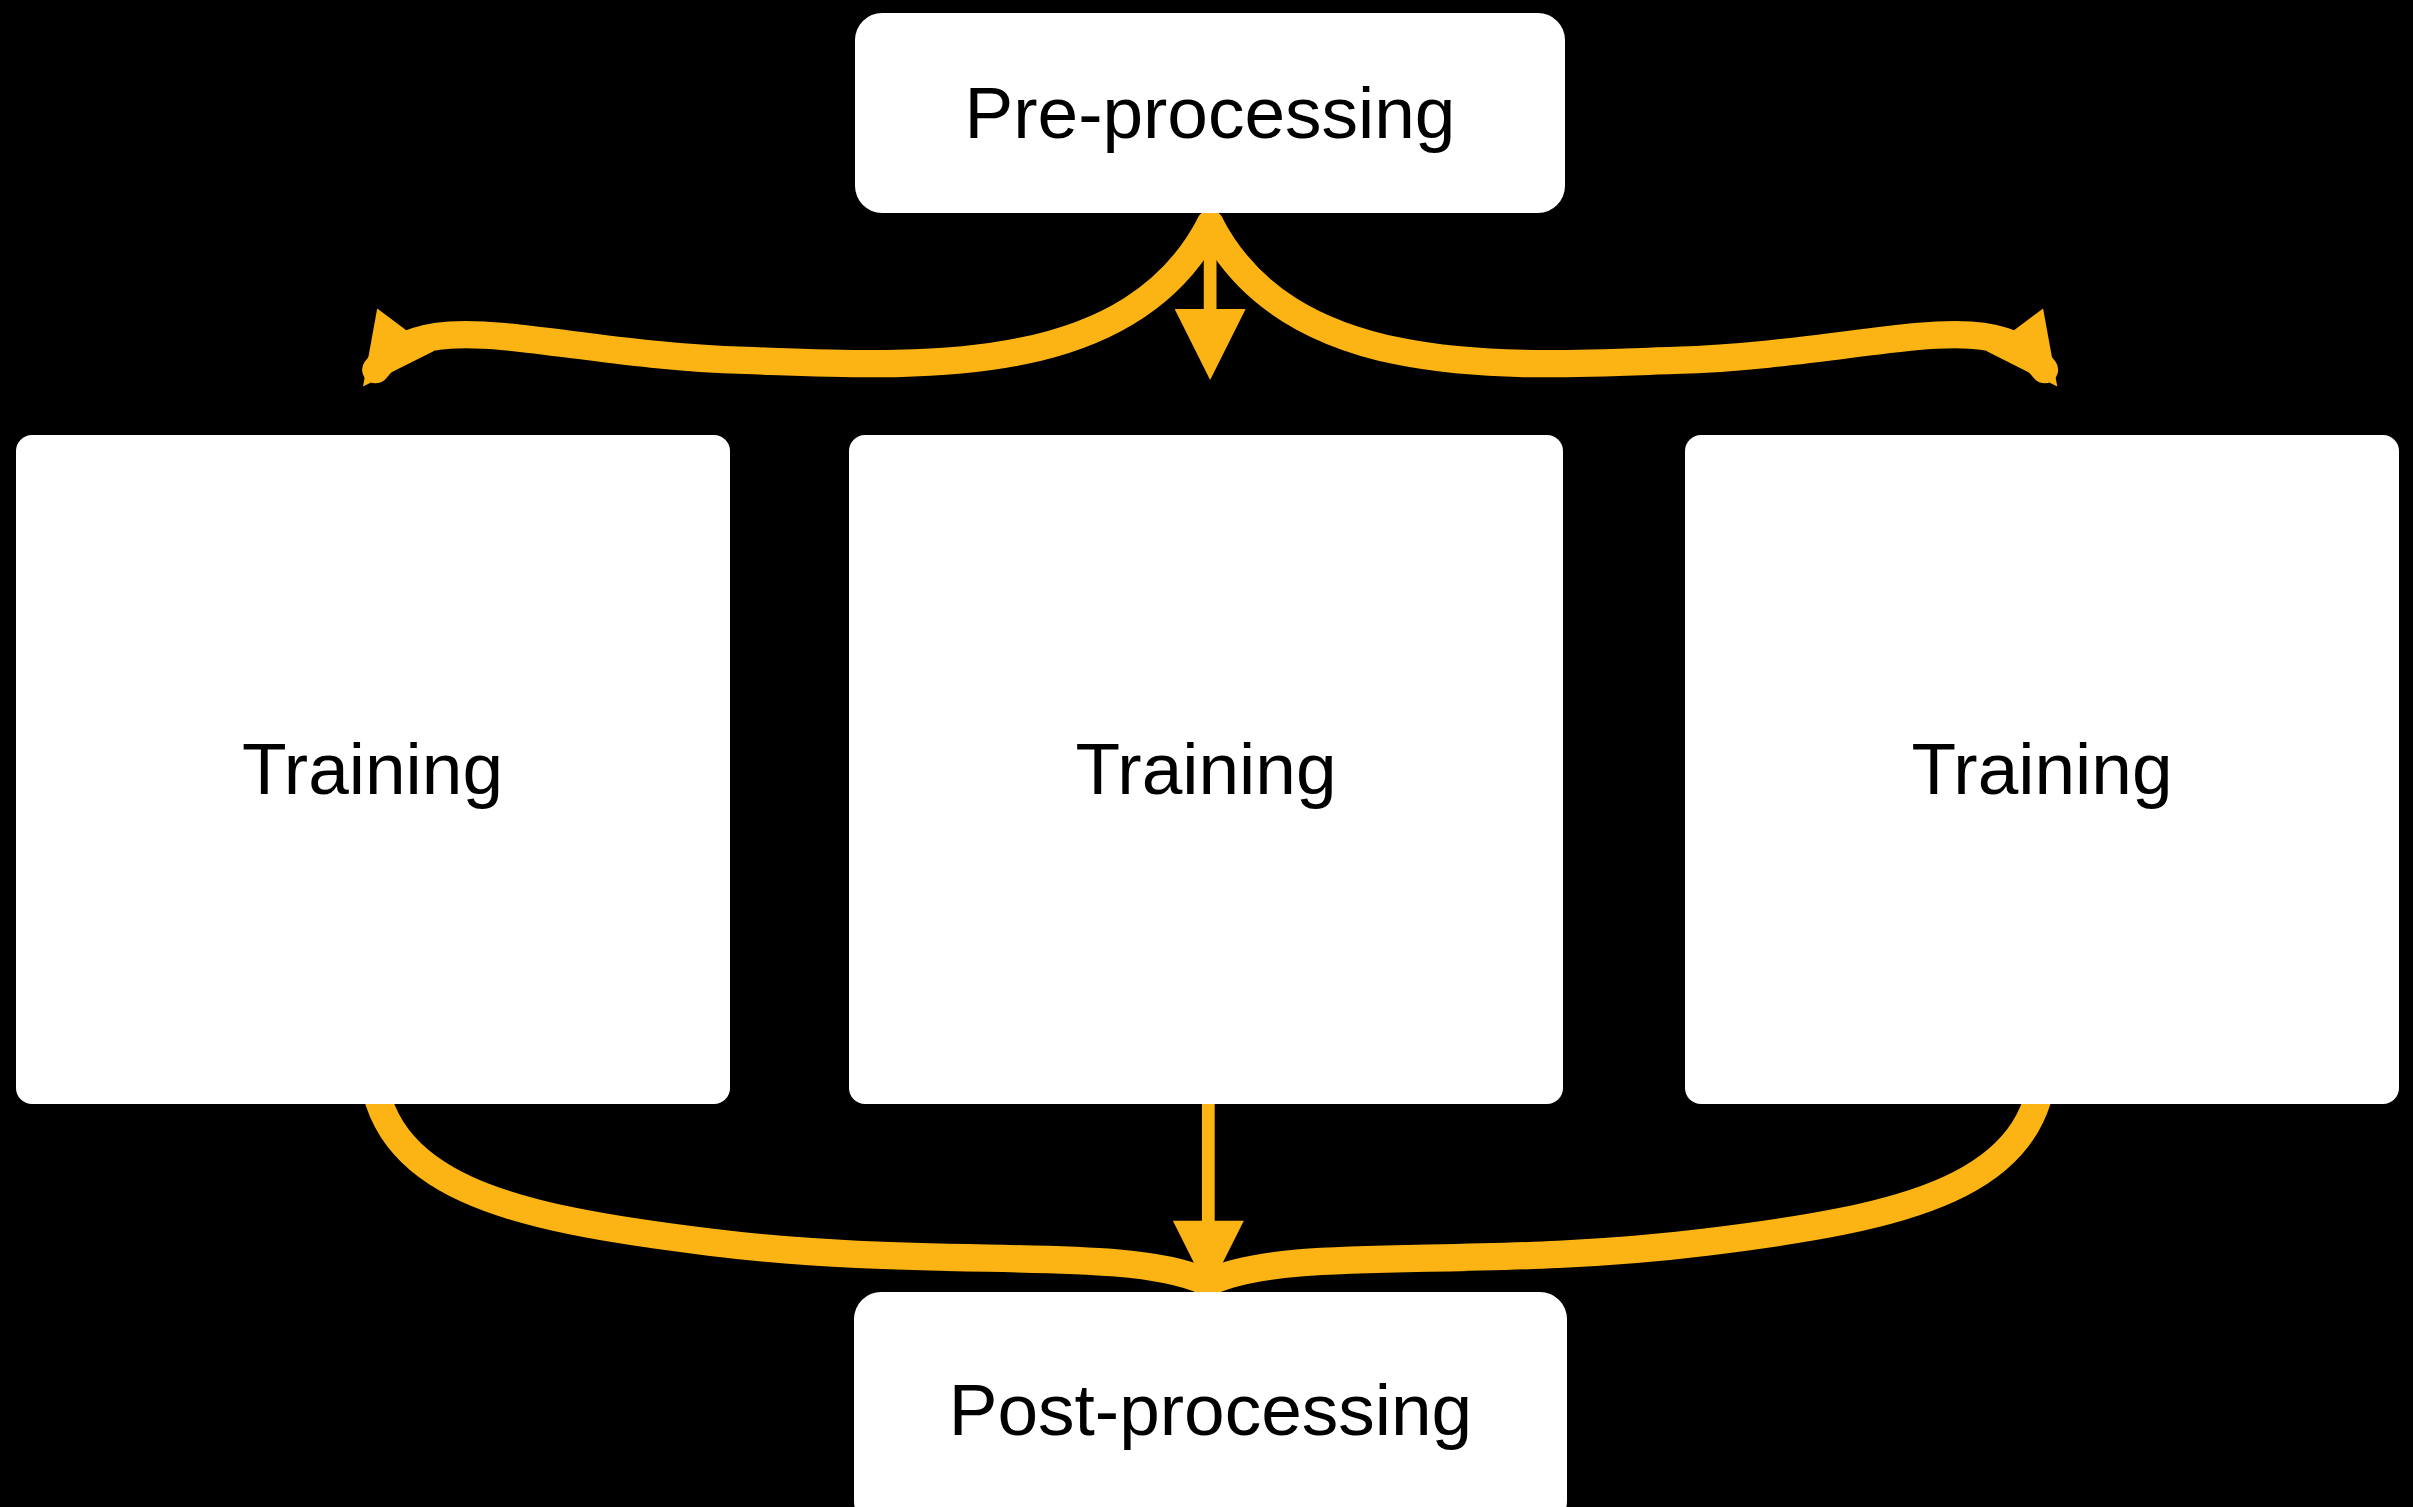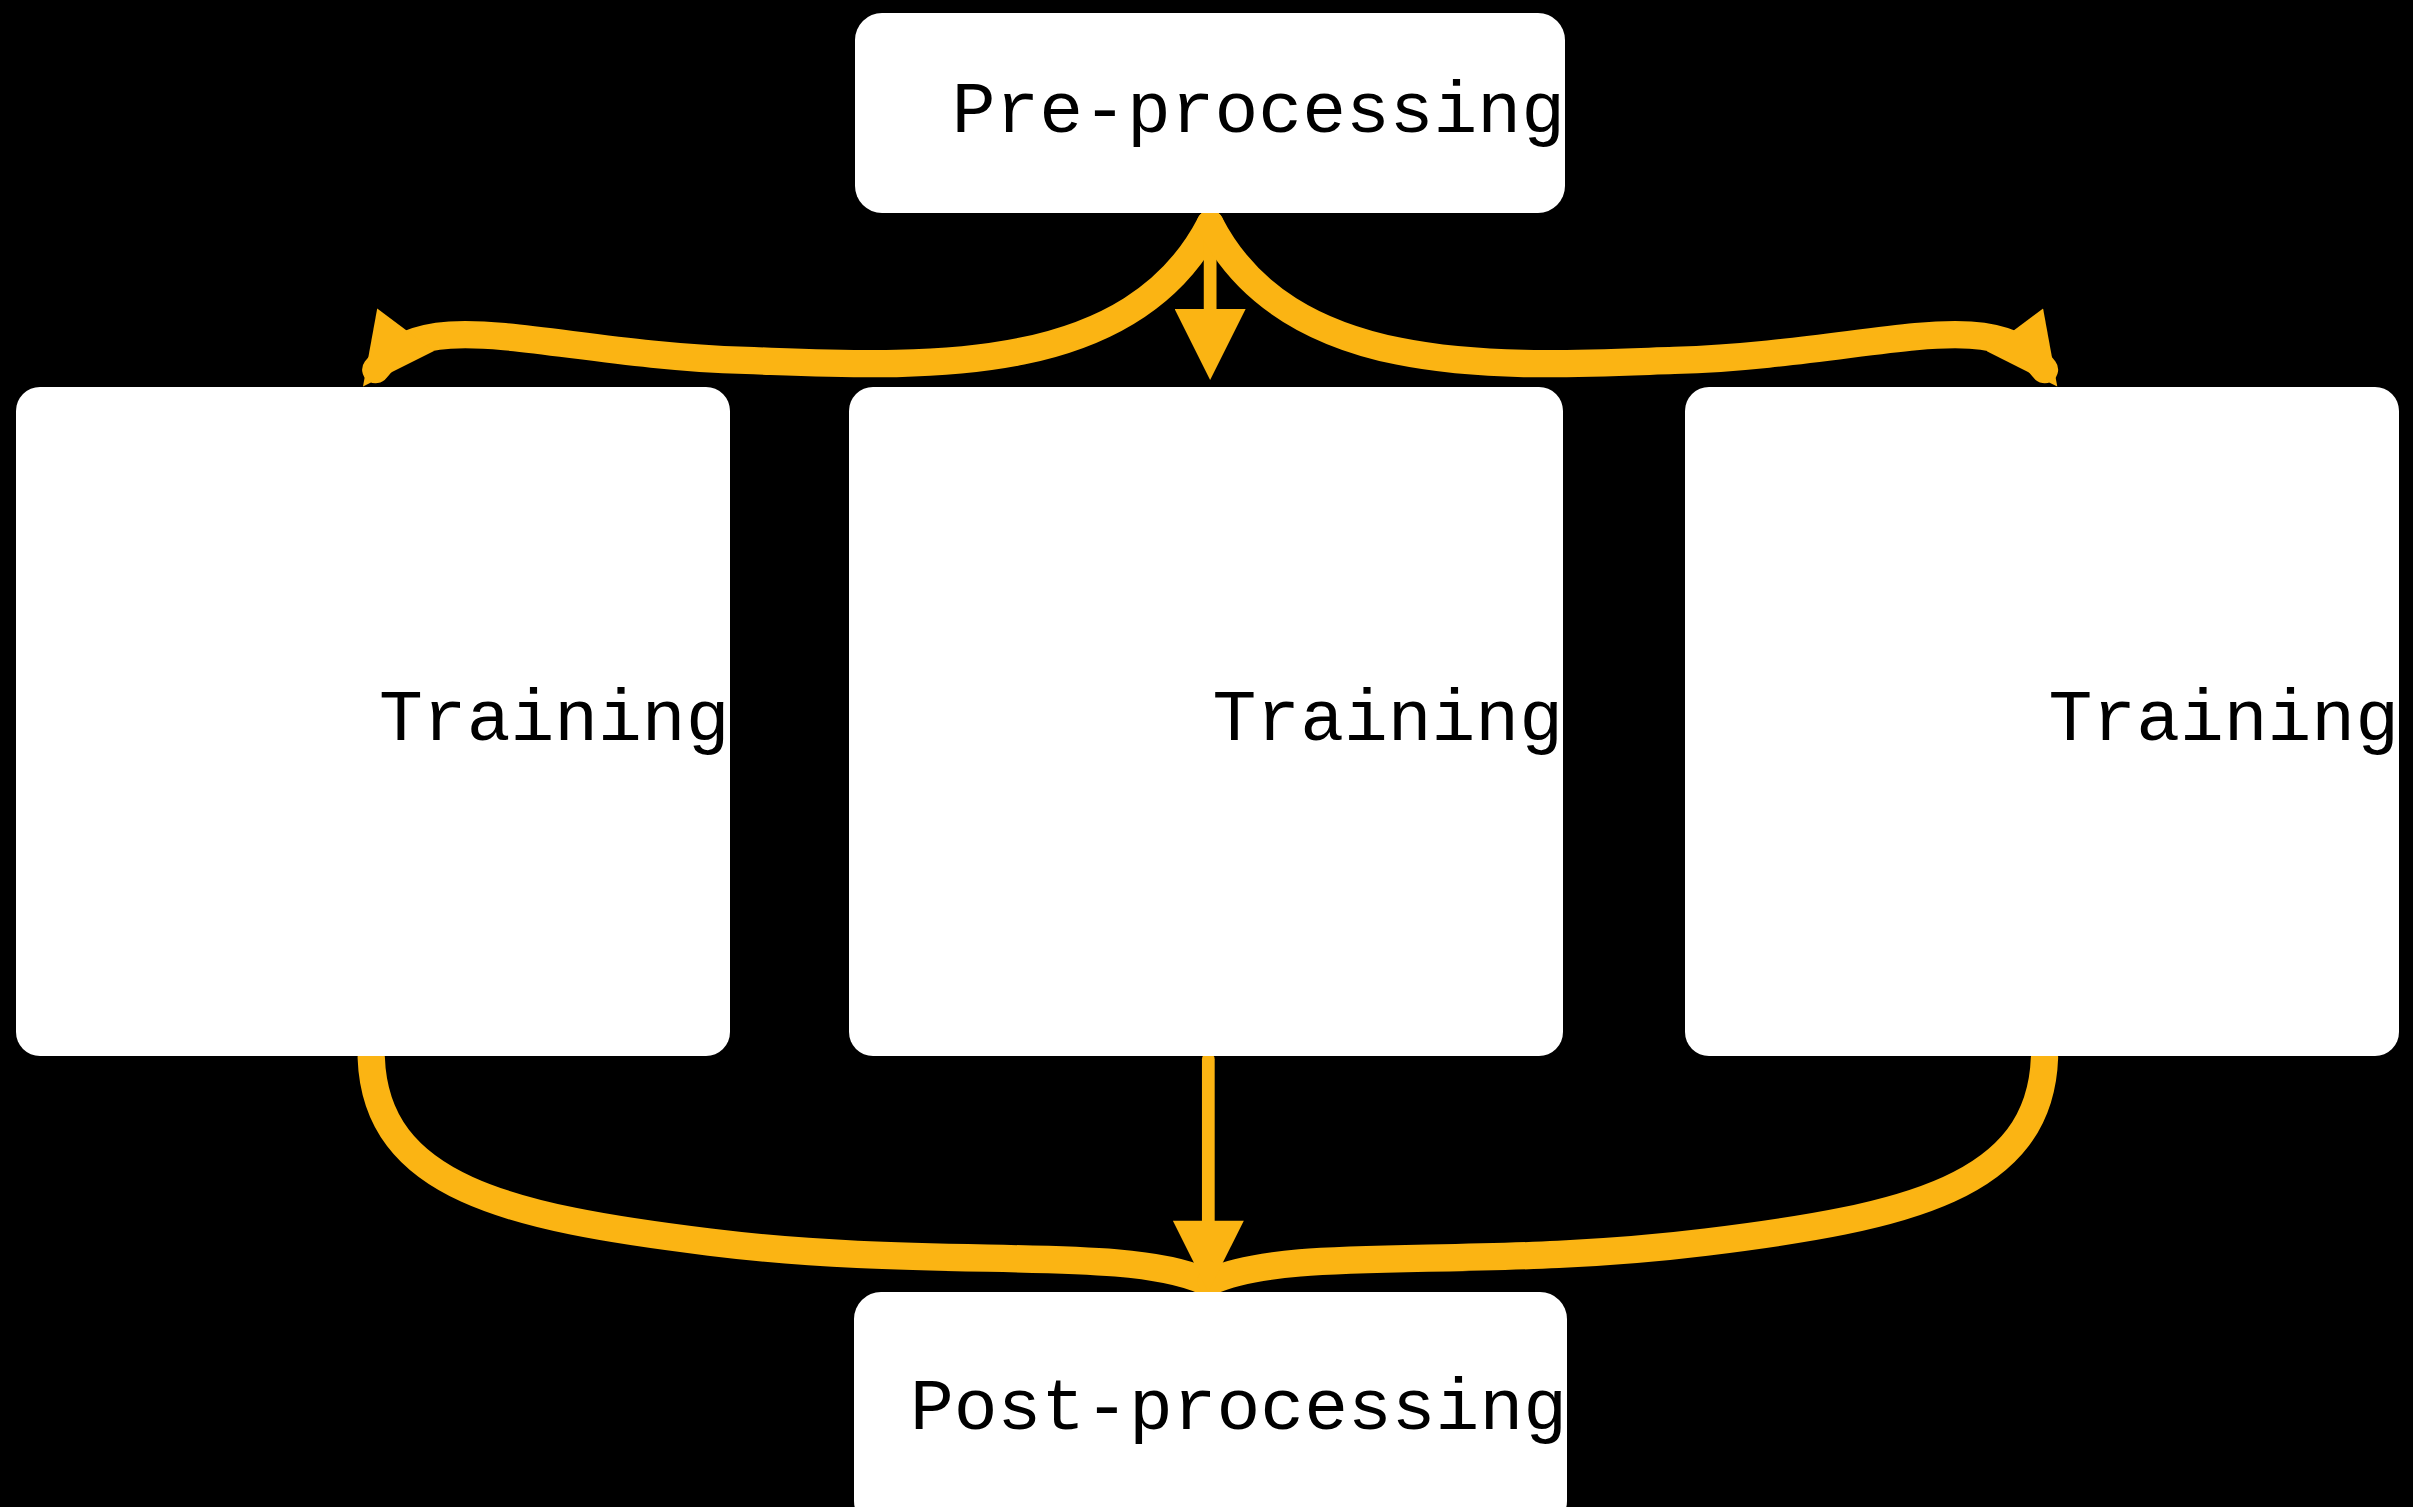--- a/index.html
+++ b/index.html
@@ -30,29 +30,28 @@
   }
   .edge.curve { stroke-width: 30px; }
   .edge.straight { stroke-width: 14px; }
   .arrowhead-fill { fill: var(--arrow); }
   .node {
     position: absolute;
     background: var(--node-fill);
     color: var(--node-text);
     display: flex;
     align-items: center;
-    justify-content: flex-end;
+    justify-content: center;
     text-align: center;
     font-size: 73px;
     line-height: 1.1;
     letter-spacing: 0px;
-    font-family: Liberation Mono, monospace;
   }
   .node.small { border-radius: 27px; }
-  .node.big   { border-radius: 24px; }
+  .node.big   { border-radius: 16px; margin-top: 48px; }
   #node-pre            { left: 855px;  top: 12.7px;   width: 710px; height: 200px; }
   #node-training-left  { left: 15.5px;   top: 387px;  width: 714px; height: 669px; }
   #node-training-center{ left: 849px;  top: 387px;  width: 714px; height: 669px; }
   #node-training-right { left: 1685px; top: 387px;  width: 714px; height: 669px; }
   #node-post           { left: 854px;  top: 1292px; width: 713px; height: 236px; }
 </style>
 </head>
 <body>
 
 <div id="canvas">

